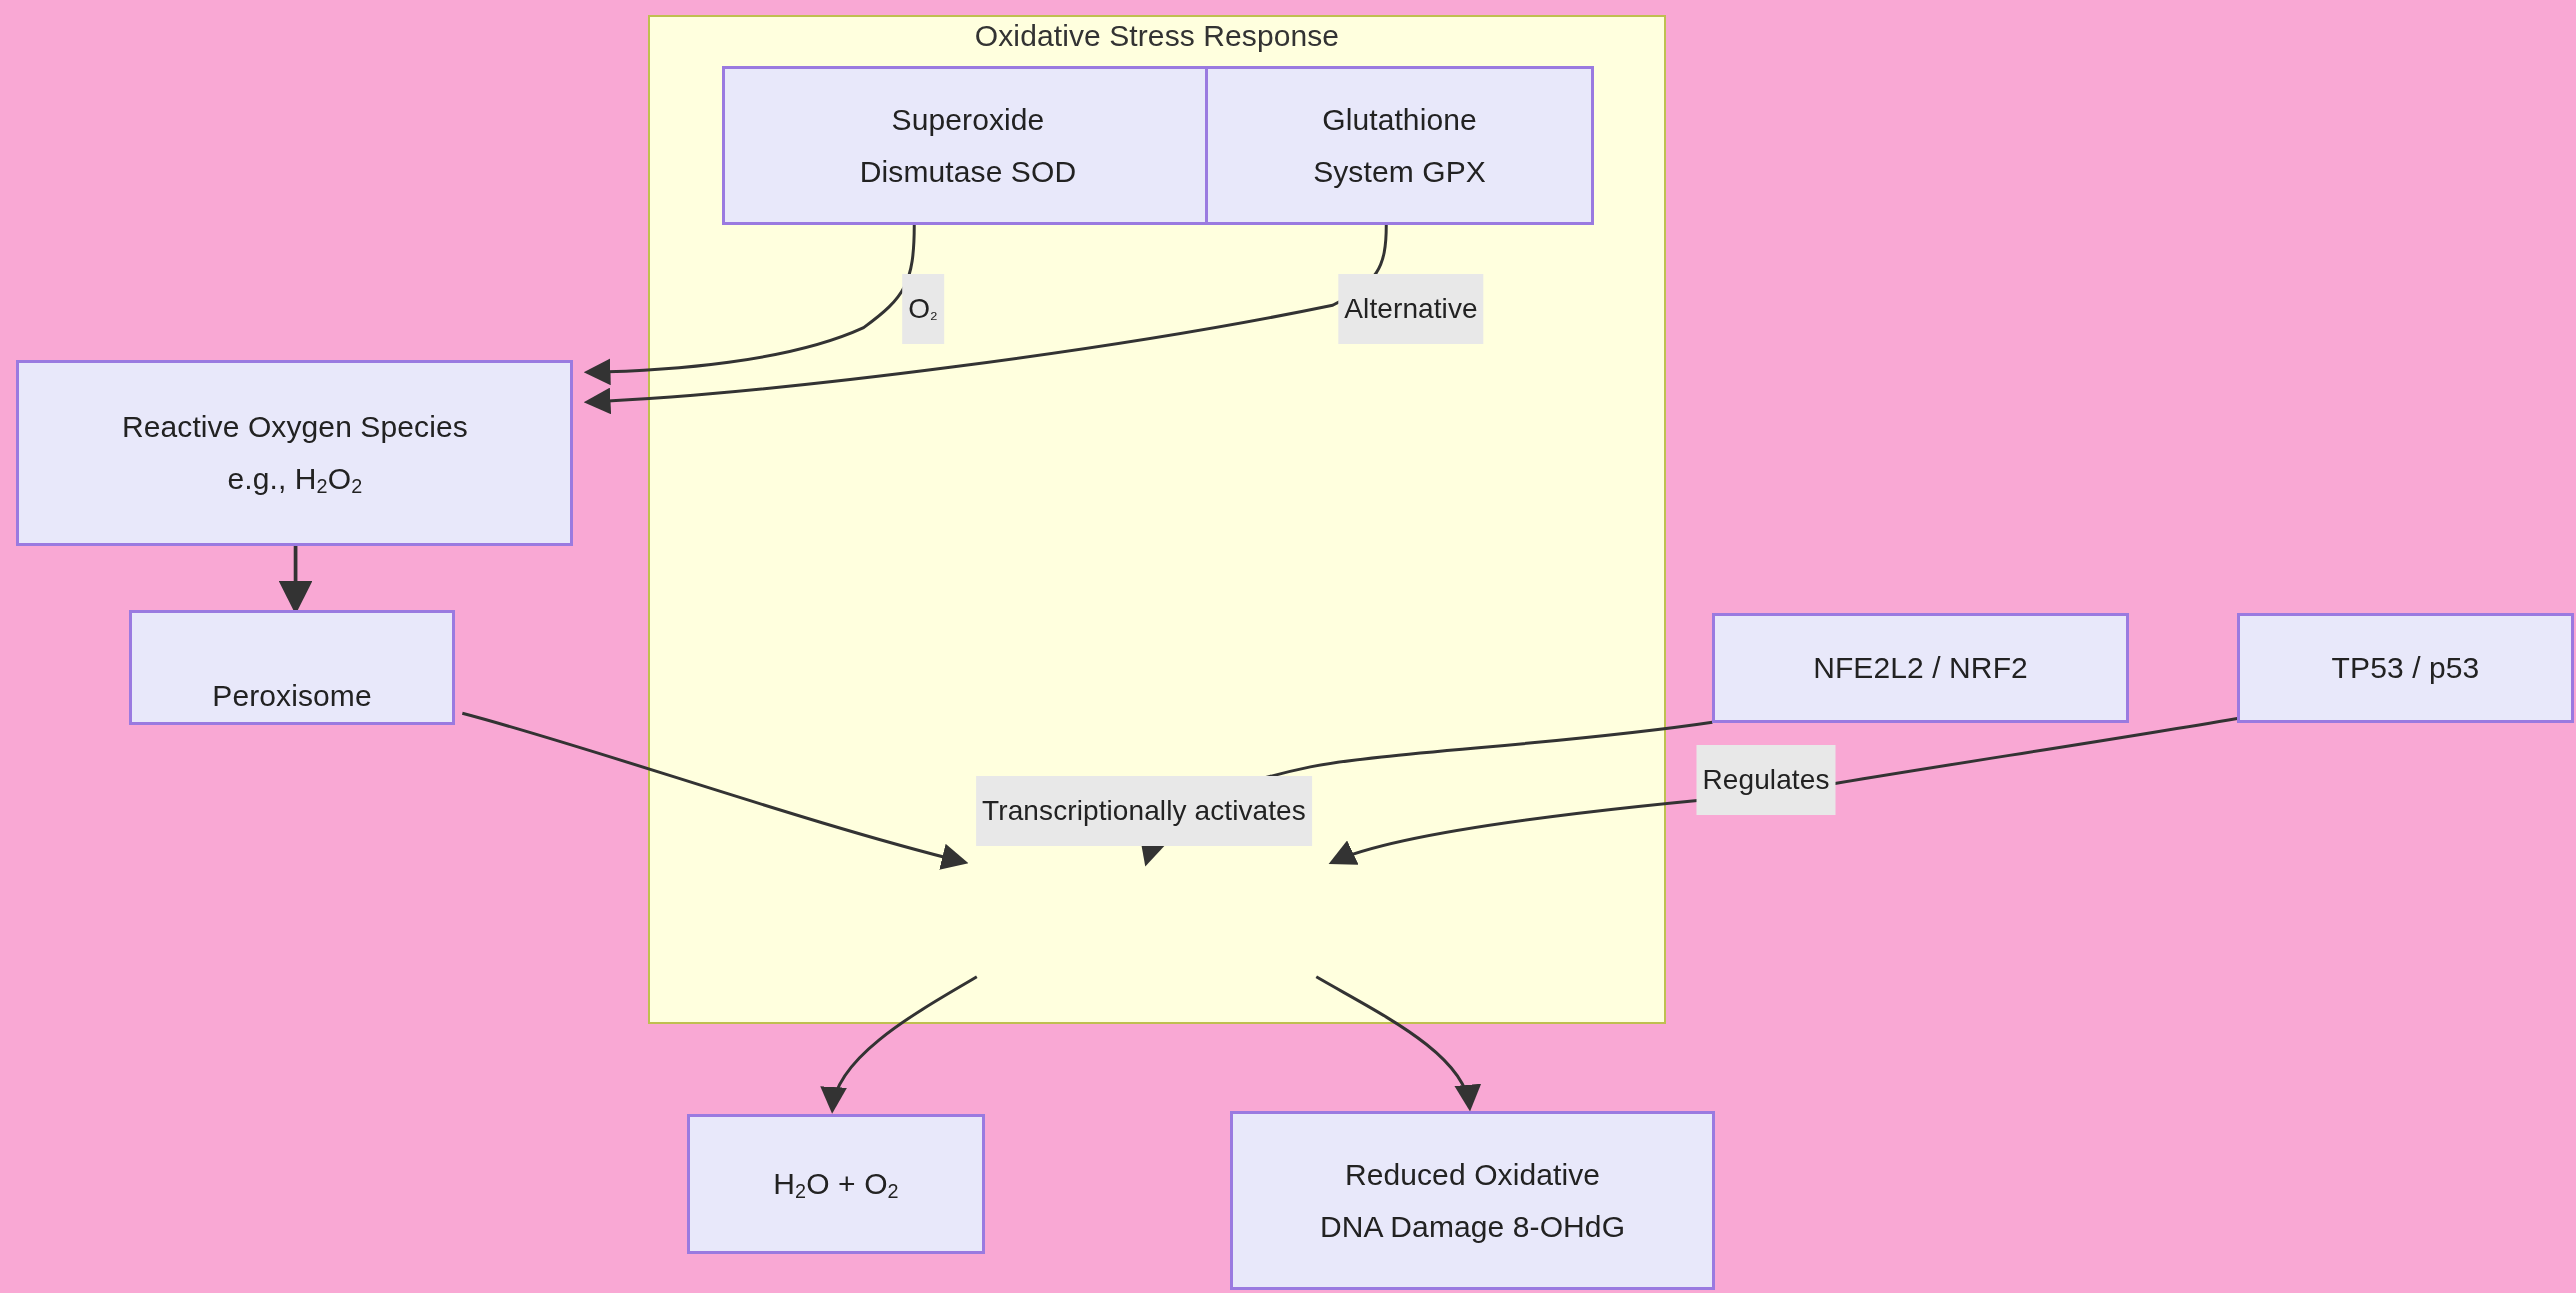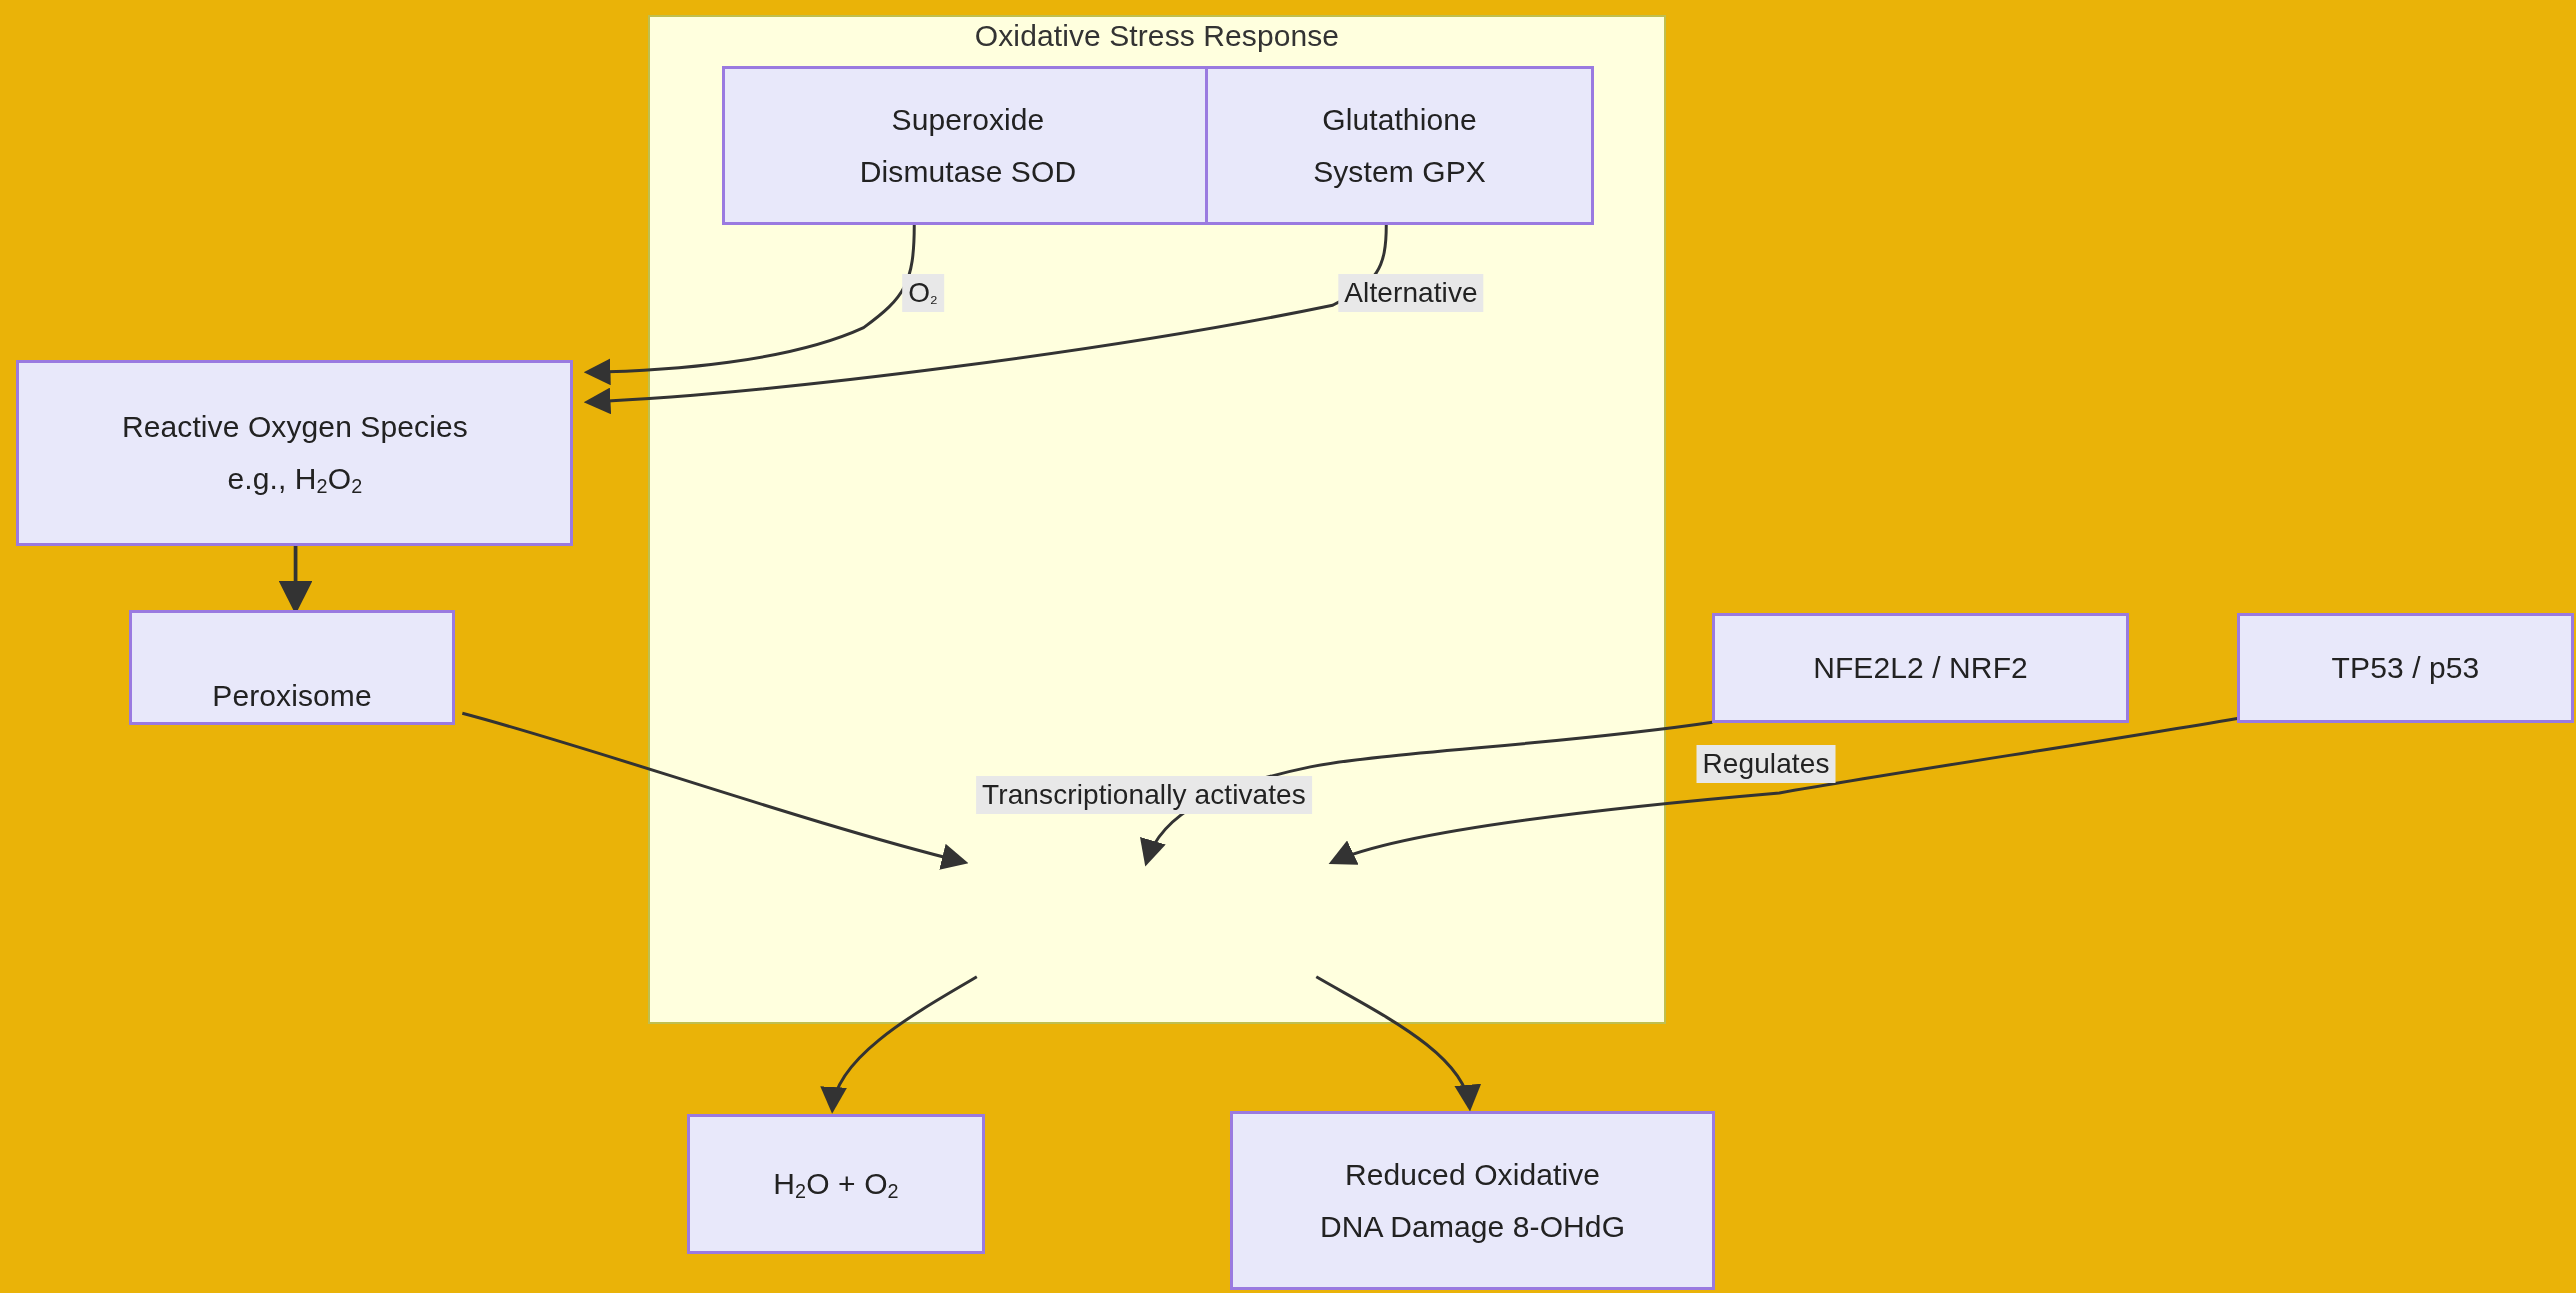--- a/index.html
+++ b/index.html
@@ -7,21 +7,21 @@
     padding: 0;
     background: #ffffff;
   }
   body {
     font-family: "Liberation Sans", "DejaVu Sans", sans-serif;
   }
   #canvas {
     position: relative;
     width: 2576px;
     height: 1294px;
-    background: #eab308;
+    background: #f9a8d4;
     overflow: hidden;
   }
   svg#wires {
     position: absolute;
     left: 0;
     top: 0;
     width: 2576px;
     height: 1294px;
     pointer-events: none;
   }
@@ -57,21 +57,21 @@
   .node .line {
     display: block;
     white-space: nowrap;
   }
   .edge-label {
     position: absolute;
     background: #e8e8e8;
     color: #222222;
     font-size: 28px;
     white-space: nowrap;
-    padding: 3px 6px;
+    padding: 19px 6px;
     box-sizing: border-box;
     letter-spacing: 0.1px;
     transform: translateX(-50%);
   }
   sub {
     font-size: 0.66em;
     vertical-align: -0.18em;
   }
 </style>
 </head>

